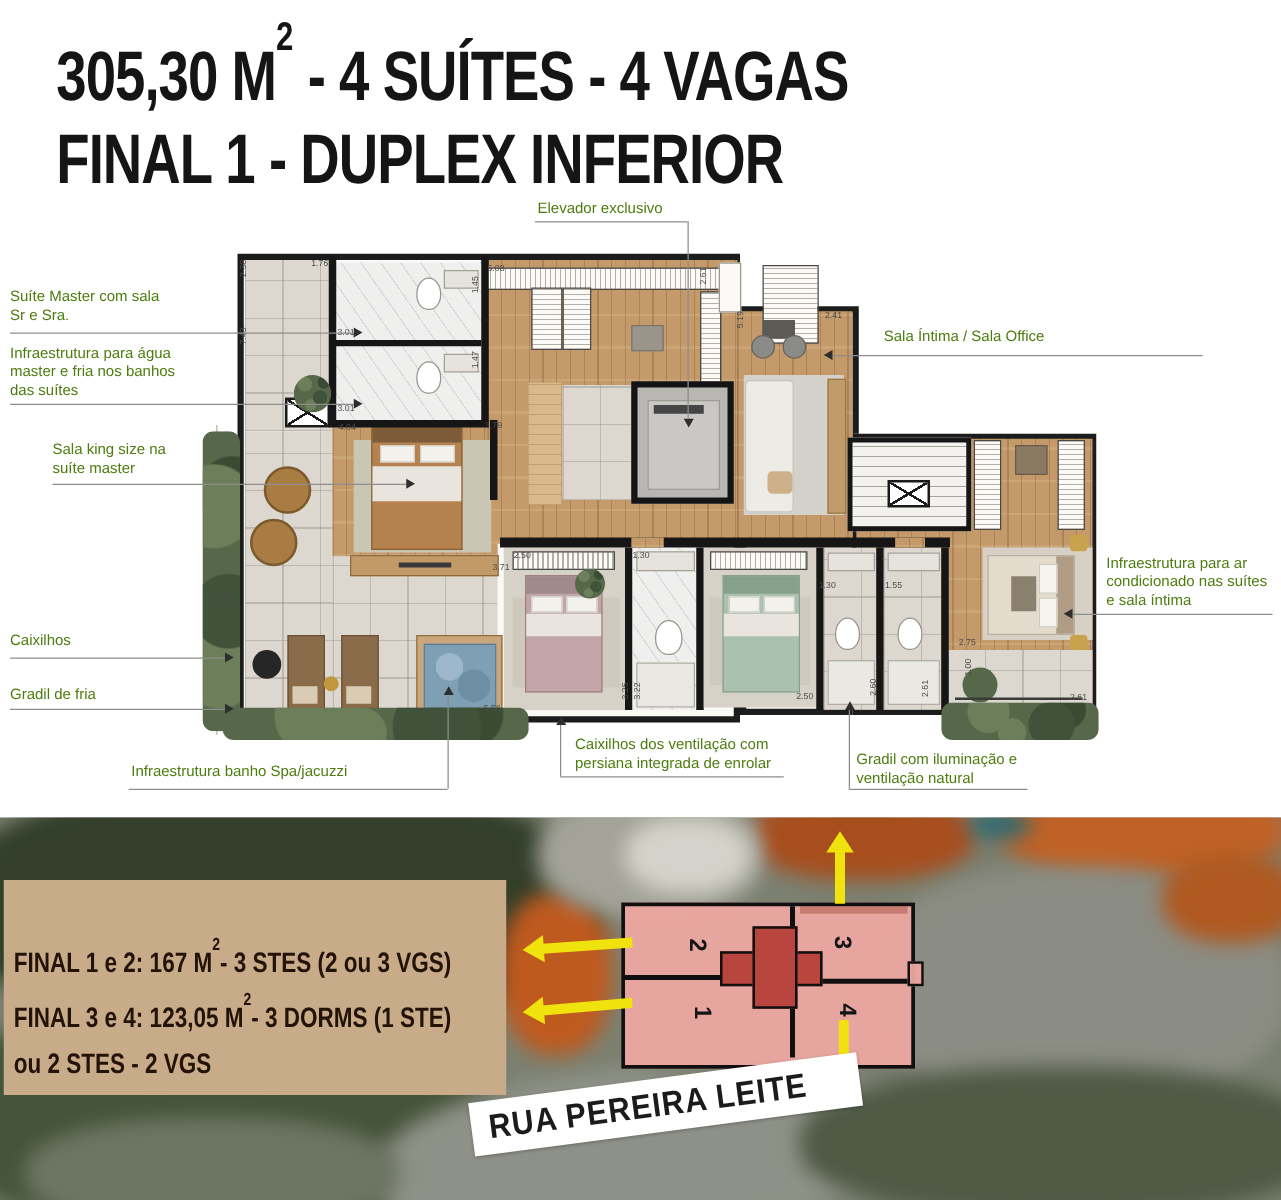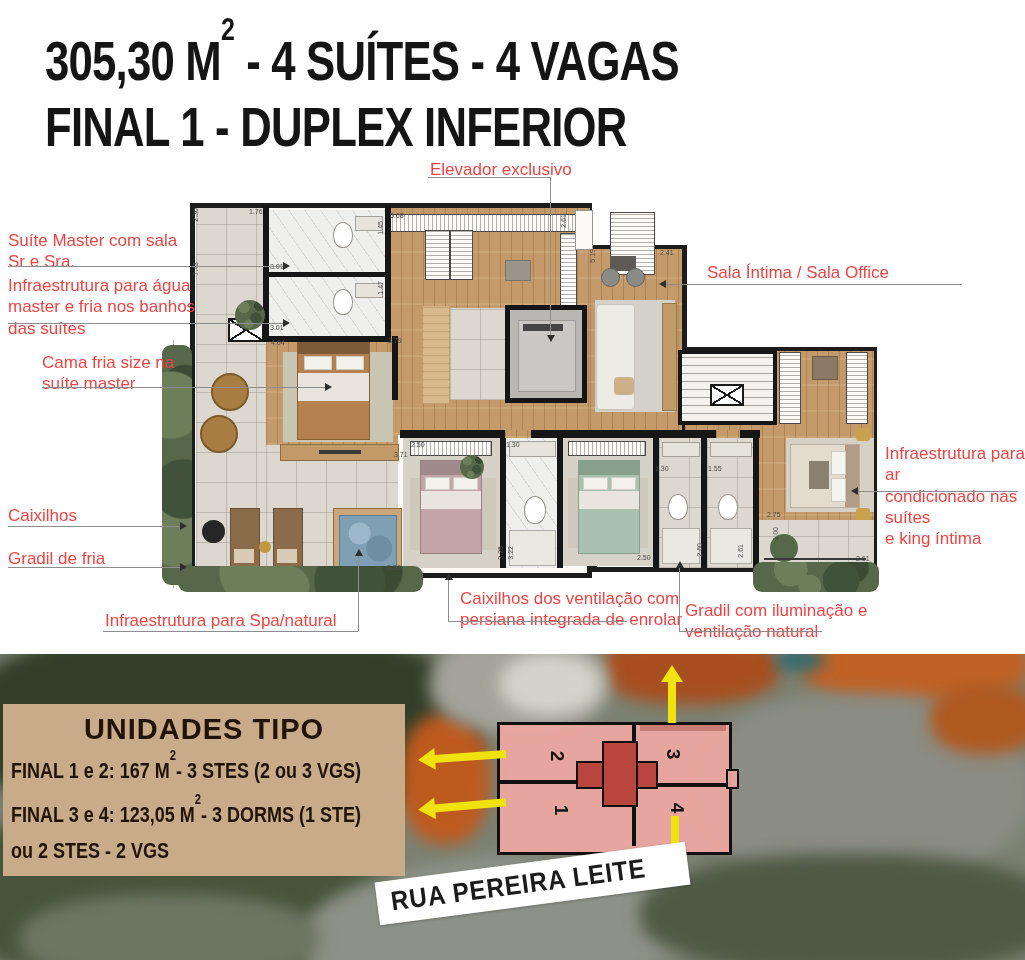--- a/index.html
+++ b/index.html
@@ -34,21 +34,21 @@
   .toilet{position:absolute;background:#fff;border:1px solid #97948c;border-radius:50% 50% 46% 46%;}
   .sink{position:absolute;background:#e6e3dc;border:1px solid #a3a099;}
   .shower{position:absolute;background:#eae8e2;border:1px solid #b0ada6;}
   .stairs{position:absolute;background-color:#f3f2ef;border:4px solid #161616;box-sizing:border-box;
         background-image:repeating-linear-gradient(0deg,transparent 0 7px,#a5a39e 7px 8px);}
   .xbox{position:absolute;background:
         linear-gradient(to top right,transparent calc(50% - 1px),#1a1a1a calc(50% - 1px) calc(50% + 1px),transparent calc(50% + 1px)),
         linear-gradient(to bottom right,transparent calc(50% - 1px),#1a1a1a calc(50% - 1px) calc(50% + 1px),transparent calc(50% + 1px)),#fff;
         border:2px solid #1a1a1a;box-sizing:border-box;}
   
-  .co-text{position:absolute;font-size:17px;color:#ef4444;white-space:pre-line;line-height:1.25;}
+  .co-text{position:absolute;font-size:12px;color:#4d7c0f;white-space:pre-line;line-height:1.25;}
   .hline{position:absolute;border-top:1px solid #8d8d8d;height:0;}
   .vline{position:absolute;border-left:1px solid #8d8d8d;width:0;}
   .ah{position:absolute;width:0;height:0;border:4px solid transparent;}
   .ah-r{border-left:7px solid #2e2e2e;border-right:0;}
   .ah-l{border-right:7px solid #2e2e2e;border-left:0;}
   .ah-u{border-bottom:7px solid #2e2e2e;border-top:0;}
   .ah-d{border-top:7px solid #2e2e2e;border-bottom:0;}
   
   .photo{position:absolute;left:0;top:654px;width:1025px;height:306px;background:#7b8171;overflow:hidden;}
   .blob{position:absolute;border-radius:45%;filter:blur(8px);}
@@ -269,21 +269,21 @@
       <div class="ah ah-r" style="left:283px;top:262px;"></div>
     </div>
     <div>
       <div class="co-text" style="left:8px;top:275px;">Infraestrutura para água
 master e fria nos banhos
 das suítes</div>
       <div class="hline" style="left:8px;top:323px;width:275px;"></div>
       <div class="ah ah-r" style="left:283px;top:319px;"></div>
     </div>
     <div>
-      <div class="co-text" style="left:42px;top:352px;">Cama fria size na
+      <div class="co-text" style="left:42px;top:352px;">Sala king size na
 suíte master</div>
       <div class="hline" style="left:42px;top:387px;width:283px;"></div>
       <div class="ah ah-r" style="left:325px;top:383px;"></div>
     </div>
     <div>
       <div class="co-text" style="left:8px;top:505px;">Caixilhos</div>
       <div class="hline" style="left:8px;top:526px;width:172px;"></div>
       <div class="ah ah-r" style="left:180px;top:522px;"></div>
     </div>
     <div>
@@ -292,26 +292,26 @@
       <div class="ah ah-r" style="left:180px;top:563px;"></div>
     </div>
     <div>
       <div class="co-text" style="left:707px;top:262px;">Sala Íntima / Sala Office</div>
       <div class="hline" style="left:666px;top:284px;width:296px;"></div>
       <div class="ah ah-l" style="left:659px;top:280px;"></div>
     </div>
     <div>
       <div class="co-text" style="left:885px;top:443px;">Infraestrutura para ar
 condicionado nas suítes
-e  king íntima</div>
+e  sala íntima</div>
       <div class="hline" style="left:858px;top:491px;width:160px;"></div>
       <div class="ah ah-l" style="left:851px;top:487px;"></div>
     </div>
     <div>
-      <div class="co-text" style="left:105px;top:610px;">Infraestrutura para Spa/natural</div>
+      <div class="co-text" style="left:105px;top:610px;">Infraestrutura banho Spa/jacuzzi</div>
       <div class="hline" style="left:103px;top:631px;width:255px;"></div>
       <div class="vline" style="left:358px;top:556px;height:75px;"></div>
       <div class="ah ah-u" style="left:355px;top:549px;"></div>
     </div>
     <div>
       <div class="co-text" style="left:460px;top:588px;">Caixilhos dos ventilação com
 persiana integrada de enrolar</div>
       <div class="vline" style="left:448px;top:580px;height:41px;"></div>
       <div class="hline" style="left:448px;top:621px;width:179px;"></div>
       <div class="ah ah-u" style="left:445px;top:573px;"></div>
@@ -338,21 +338,20 @@
       <div class="blob" style="left:500px;top:0;width:100px;height:60px;background:#d4d3cb;"></div>
       <div class="blob" style="left:690px;top:40px;width:340px;height:190px;background:#8b8c83;"></div>
       <div class="blob" style="left:640px;top:200px;width:420px;height:120px;background:#4f5a45;"></div>
       <div class="blob" style="left:930px;top:30px;width:110px;height:70px;background:#b05920;"></div>
       <div class="blob" style="left:775px;top:-5px;width:50px;height:22px;background:#2d6b72;"></div>
       <div class="blob" style="left:500px;top:120px;width:160px;height:90px;background:#7c8070;"></div>
       <div class="blob" style="left:20px;top:240px;width:300px;height:90px;background:#6d7663;"></div>
     </div>
 
     <div class="infobox">
-      <div class="ib-title">UNIDADES TIPO</div>
       <div class="ib-line" style="top:52px;"><span>FINAL 1 e 2: 167 M</span><sup>2</sup><span>- 3 STES (2 ou 3 VGS)</span></div>
       <div class="ib-line" style="top:96px;"><span>FINAL 3 e 4: 123,05 M</span><sup>2</sup><span>- 3 DORMS (1 STE)</span></div>
       <div class="ib-line" style="top:134px;">ou 2 STES - 2 VGS</div>
     </div>
 
     <div class="footprint">
       <div class="fp-wall" style="left:132px;top:0;width:4px;height:121px;"></div>
       <div class="fp-wall" style="left:0;top:55px;width:132px;height:4px;"></div>
       <div class="fp-wall" style="left:136px;top:58px;width:93px;height:4px;"></div>
       <div class="abs" style="left:140px;top:0;width:86px;height:6px;background:rgba(150,60,50,.4);"></div>

